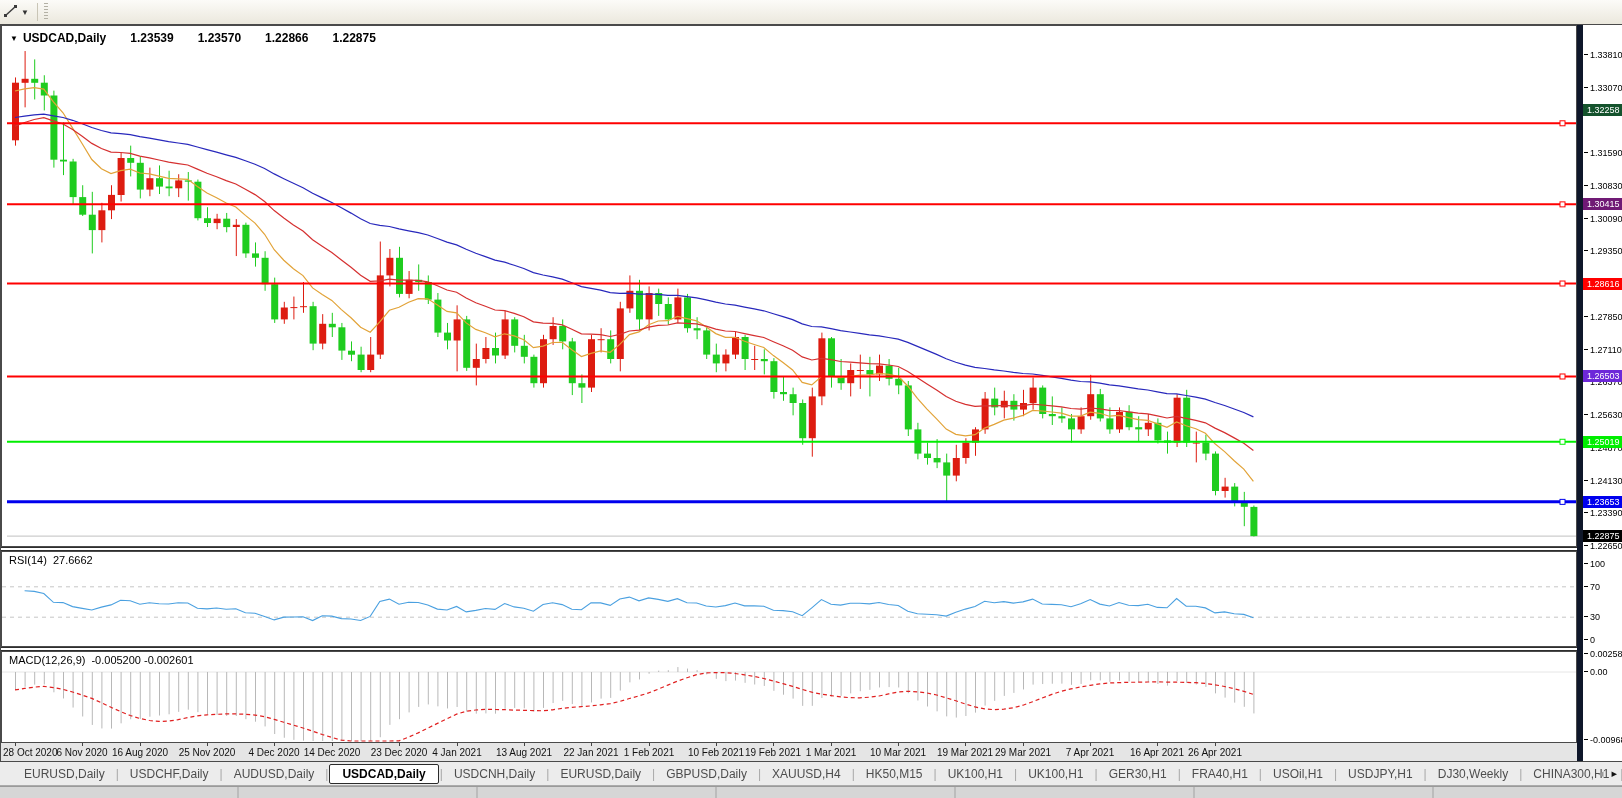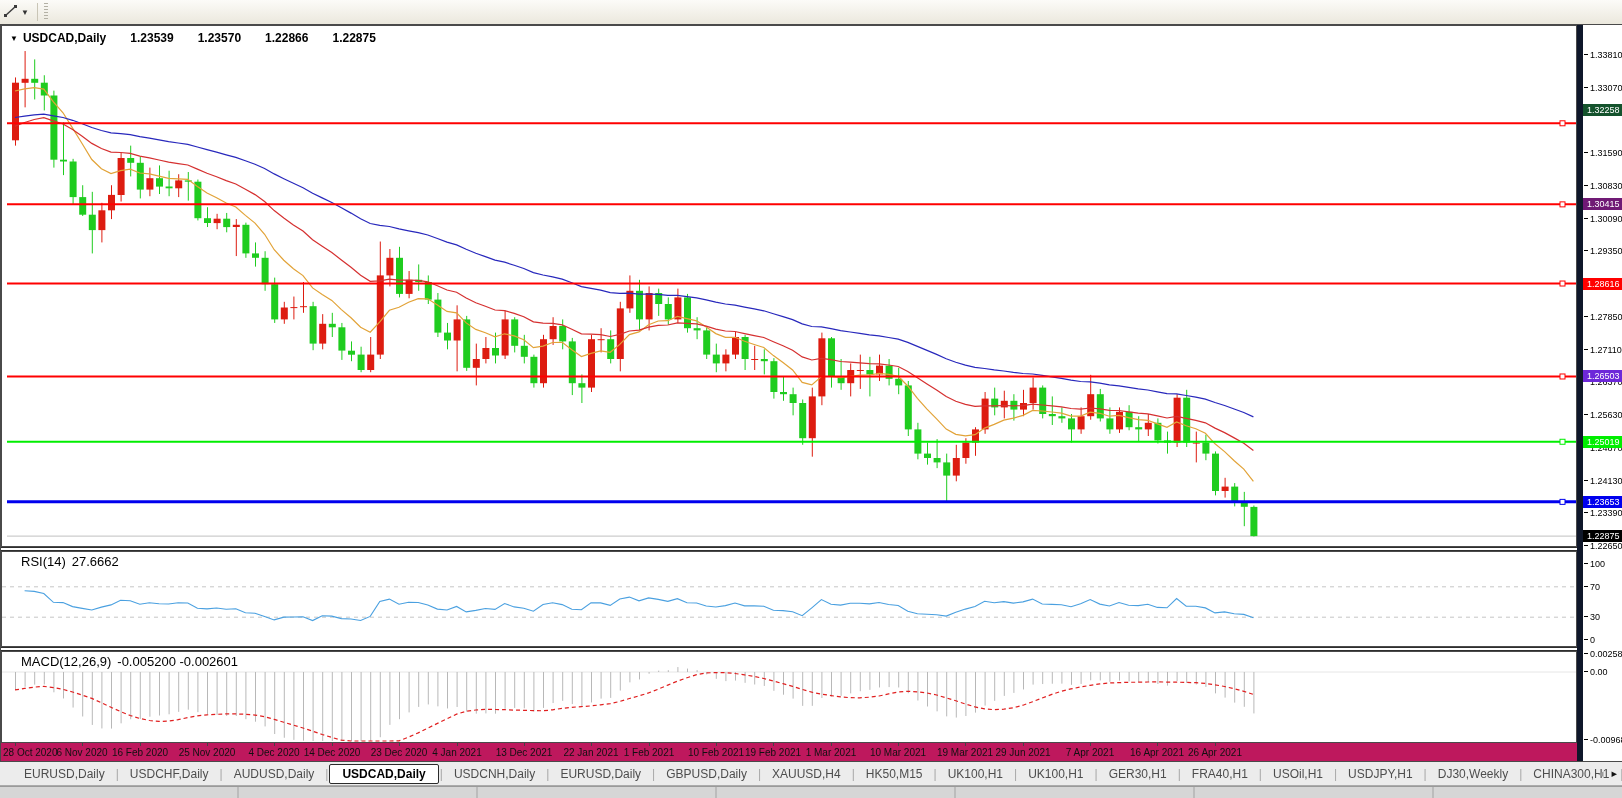--- a/index.html
+++ b/index.html
@@ -21,32 +21,32 @@
     border:1px solid #4a4a4a;background:#fff;}
   .chartwin svg{position:absolute;left:0;display:block;background:#fff;}
   #svg-main{top:0;} #svg-rsi{top:526px;} #svg-macd{top:626px;}
   .psep{position:absolute;left:0;width:1576px;height:4px;box-sizing:border-box;background:#fff;
     border-top:1px solid #2e2e2e;border-bottom:1px solid #2e2e2e;cursor:row-resize;}
   #sep1{top:522px;} #sep2{top:622px;}
   .titlerow{position:absolute;top:6px;left:9px;display:flex;align-items:center;font-size:12px;
     font-weight:700;color:#000;z-index:5;white-space:nowrap;}
   .titlerow .caret{font-size:8px;margin-right:5px;font-weight:400;}
   .titlerow .num{margin-left:24px;}
-  .indlabel{position:absolute;left:20px;font-size:13px;color:#000;z-index:5;white-space:nowrap;text-align:right;}
+  .indlabel{position:absolute;left:8px;font-size:11px;color:#000;z-index:5;white-space:nowrap;text-align:right;}
   #rsi-label{top:529px;} #macd-label{top:629px;}
   .indlabel .val{margin-left:6px;}
   
   .axiscol{position:absolute;top:0;left:1576px;width:44px;height:736px;background:#fff;
     border-left:6px solid #0f172a;z-index:4;}
   .tick{position:absolute;left:1px;font-size:9px;color:#000;white-space:nowrap;line-height:10px;}
   .tick .dash{display:inline-block;width:4px;height:1px;background:#000;vertical-align:3px;margin-right:2px;}
   .plabel{position:absolute;left:0;right:1px;height:12px;line-height:12px;font-size:9px;color:#fff;
     padding-left:4px;z-index:6;}
   
-  .daterow{position:absolute;top:718px;left:0;width:1576px;height:18px;background:#be185d;}
+  .daterow{position:absolute;top:718px;left:0;width:1576px;height:18px;background:#e5e5e5;}
   .dtick{position:absolute;top:0;width:1px;height:3px;background:#444;}
   .dlabel{position:absolute;top:4px;transform:translateX(-50%);font-size:10px;color:#111;white-space:nowrap;}
   .dlabel.first{transform:none;}
   
   .tabbar{position:absolute;top:762px;left:0;width:1622px;height:24px;box-sizing:border-box;
     background:#ececec;border-bottom:1px solid #ababab;display:flex;align-items:center;
     font-size:12px;color:#4d4d4d;padding-left:14px;}
   .tab{padding:2px 10px;white-space:nowrap;cursor:default;}
   .tab.active{background:#fff;border:1px solid #2b2b2b;border-radius:2px;font-weight:700;color:#000;padding:2px 12px;}
   .tsep{color:#a8a8a8;margin:0 1px;}
@@ -499,49 +499,49 @@
         <line x1="1252.8999999999999" y1="21" x2="1252.8999999999999" y2="62.43644132317375" stroke="#b8b8b8"></line>
         <polyline points="14.0,38.9 23.6,37.4 33.2,36.1 42.8,35.4 52.4,36.6 62.0,38.4 71.6,41.0 81.2,44.1 90.8,47.4 100.4,51.7 110.0,56.3 119.6,60.6 129.2,64.5 138.8,67.5 148.4,69.5 158.0,70.4 167.6,70.1 177.2,68.7 186.8,66.6 196.4,64.8 206.0,63.8 215.6,63.3 225.2,62.9 234.8,62.9 244.4,63.3 254.0,64.1 263.6,65.7 273.2,68.4 282.8,71.3 292.4,74.1 302.0,77.0 311.6,80.2 321.2,83.5 330.8,86.4 340.4,89.2 350.0,90.0 359.6,90.0 369.2,90.0 378.8,90.0 388.4,90.0 398.0,89.8 407.6,86.1 417.2,81.9 426.8,77.1 436.4,72.4 446.0,67.8 455.6,63.1 465.2,60.3 474.8,59.0 484.4,58.4 494.0,58.5 503.6,58.7 513.2,59.1 522.8,59.3 532.4,59.6 542.0,59.8 551.6,58.8 561.2,57.4 570.8,56.3 580.4,55.6 590.0,54.9 599.6,53.8 609.2,52.7 618.8,50.4 628.4,47.5 638.0,44.9 647.6,41.9 657.2,38.2 666.8,34.1 676.4,30.2 686.0,26.8 695.6,23.7 705.2,21.9 714.8,21.6 724.4,21.7 734.0,22.5 743.6,23.9 753.2,25.4 762.8,27.5 772.4,30.0 782.0,32.7 791.6,35.4 801.2,38.4 810.8,41.2 820.4,43.1 830.0,44.6 839.6,45.9 849.2,46.7 858.8,46.8 868.4,46.2 878.0,45.0 887.6,42.9 897.2,40.9 906.8,40.3 916.4,40.8 926.0,42.0 935.6,44.0 945.2,46.8 954.8,49.8 964.4,53.0 974.0,55.9 983.6,57.9 993.2,58.7 1002.8,58.2 1012.4,56.7 1022.0,54.2 1031.6,50.7 1041.2,47.0 1050.8,43.4 1060.4,40.2 1070.0,37.9 1079.6,36.0 1089.2,34.3 1098.8,32.9 1108.4,32.0 1118.0,31.6 1127.6,31.3 1137.2,31.2 1146.8,31.0 1156.4,30.9 1166.0,31.1 1175.6,31.2 1185.2,31.4 1194.8,31.7 1204.4,32.4 1214.0,33.8 1223.6,35.5 1233.2,37.7 1242.8,40.3 1252.4,43.4" fill="none" stroke="#e02020" stroke-width="1.2" stroke-dasharray="4 3"></polyline>
         <rect x="0.5" y="0.5" width="1575" height="91" fill="none" stroke="#4a4a4a"></rect>
       </svg>
     <div class="daterow" id="daterow">
         <div class="dtick" style="left:14px"></div>
         <div class="dlabel first" style="left:2px">28 Oct 2020</div>
         <div class="dtick" style="left:81px"></div>
         <div class="dlabel" style="left:81px">6 Nov 2020</div>
         <div class="dtick" style="left:139px"></div>
-        <div class="dlabel" style="left:139px">16 Feb 2020</div>
+        <div class="dlabel" style="left:139px">16 Aug 2020</div>
         <div class="dtick" style="left:206px"></div>
         <div class="dlabel" style="left:206px">25 Nov 2020</div>
         <div class="dtick" style="left:273px"></div>
         <div class="dlabel" style="left:273px">4 Dec 2020</div>
         <div class="dtick" style="left:331px"></div>
         <div class="dlabel" style="left:331px">14 Dec 2020</div>
         <div class="dtick" style="left:398px"></div>
         <div class="dlabel" style="left:398px">23 Dec 2020</div>
         <div class="dtick" style="left:456px"></div>
         <div class="dlabel" style="left:456px">4 Jan 2021</div>
         <div class="dtick" style="left:523px"></div>
-        <div class="dlabel" style="left:523px">13 Dec 2021</div>
+        <div class="dlabel" style="left:523px">13 Aug 2021</div>
         <div class="dtick" style="left:590px"></div>
         <div class="dlabel" style="left:590px">22 Jan 2021</div>
         <div class="dtick" style="left:648px"></div>
         <div class="dlabel" style="left:648px">1 Feb 2021</div>
         <div class="dtick" style="left:715px"></div>
         <div class="dlabel" style="left:715px">10 Feb 2021</div>
         <div class="dtick" style="left:772px"></div>
         <div class="dlabel" style="left:772px">19 Feb 2021</div>
         <div class="dtick" style="left:830px"></div>
         <div class="dlabel" style="left:830px">1 Mar 2021</div>
         <div class="dtick" style="left:897px"></div>
         <div class="dlabel" style="left:897px">10 Mar 2021</div>
         <div class="dtick" style="left:964px"></div>
         <div class="dlabel" style="left:964px">19 Mar 2021</div>
         <div class="dtick" style="left:1022px"></div>
-        <div class="dlabel" style="left:1022px">29 Jun 2021</div>
+        <div class="dlabel" style="left:1022px">29 Mar 2021</div>
         <div class="dtick" style="left:1089px"></div>
         <div class="dlabel" style="left:1089px">7 Apr 2021</div>
         <div class="dtick" style="left:1156px"></div>
         <div class="dlabel" style="left:1156px">16 Apr 2021</div>
         <div class="dtick" style="left:1214px"></div>
         <div class="dlabel" style="left:1214px">26 Apr 2021</div>
       </div>
     <div class="axiscol" id="axiscol">
         <div class="tick" style="top:25px"><span class="dash"></span>1.33810</div>
         <div class="tick" style="top:58px"><span class="dash"></span>1.33070</div>

